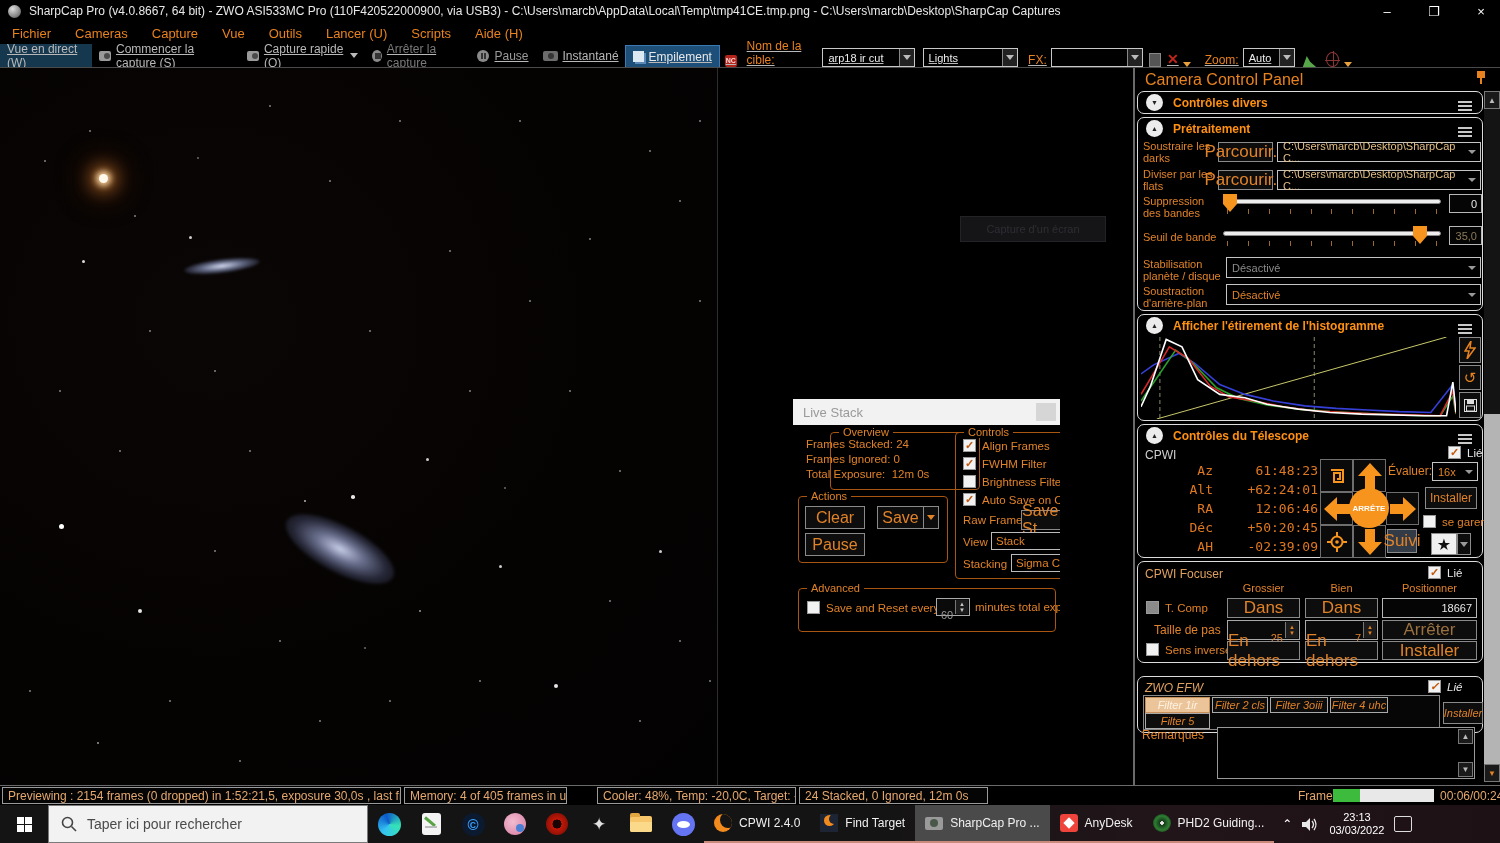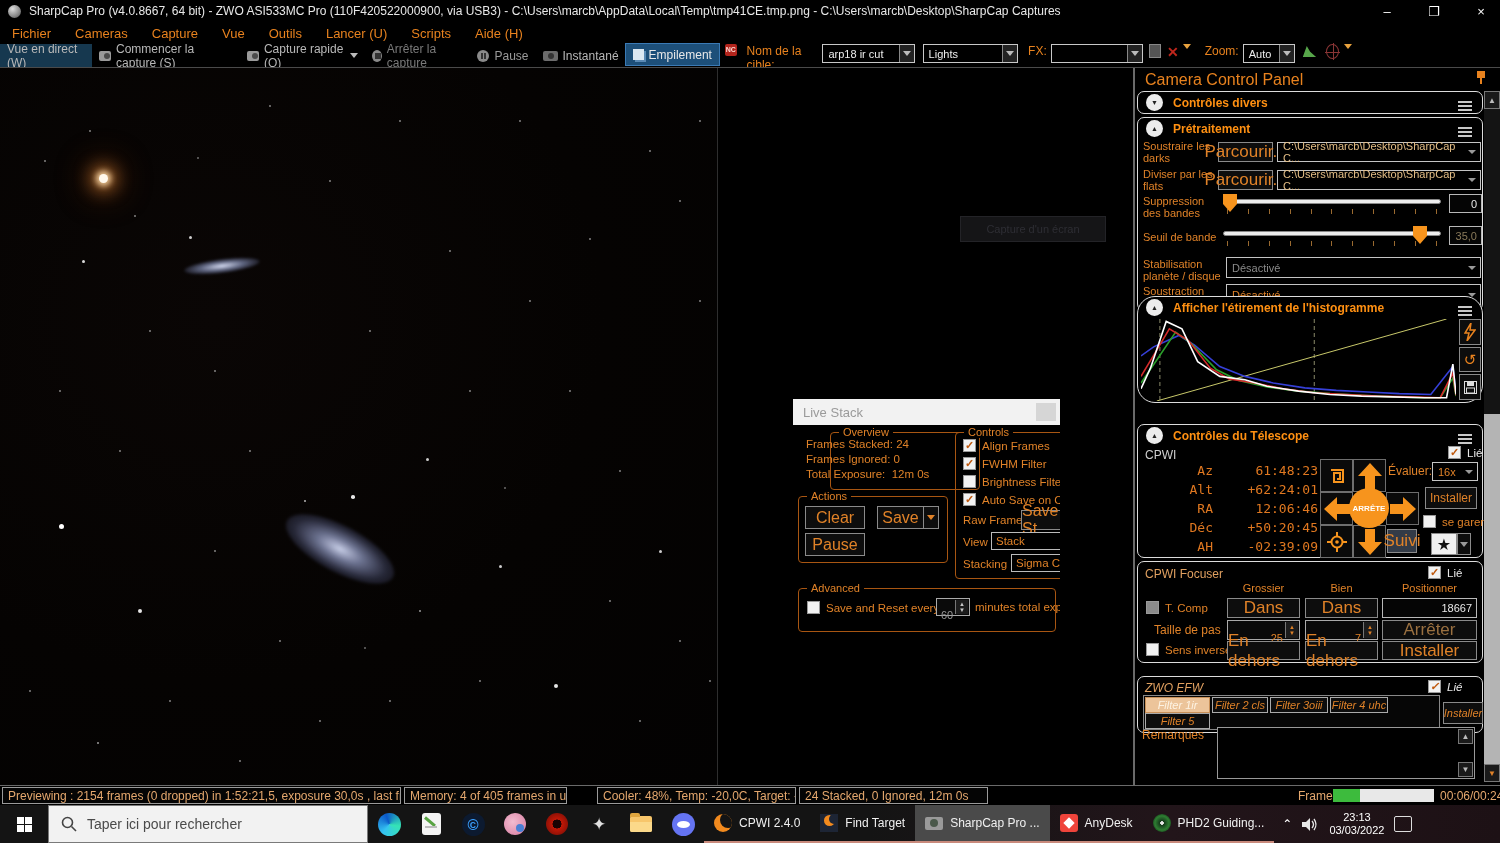--- a/index.html
+++ b/index.html
@@ -15,21 +15,21 @@
   .winbtn { position:absolute; top:0; width:34px; height:22px; color:#fff; font-size:13px;
     display:flex; align-items:center; justify-content:center; }
 
   
   .menubar { position:absolute; left:0; top:22px; width:1500px; height:22px; background:#000;
     display:flex; align-items:center; }
   .menuitem { color:#e8821e; font-size:13px; padding:0 12px; }
 
   
   .toolbar { position:absolute; left:0; top:44px; width:1352px; height:23px; background:#000;
-    display:flex; align-items:flex-start; font-size:12px; color:#b8b8b8; }
+    display:flex; align-items:flex-end; font-size:12px; color:#b8b8b8;text-decoration:underline; }
   .tbtn { display:flex; align-items:center; gap:5px; padding:0 7px; height:23px; }
   .tbtn.sel { background:#16384f; }
   .tbtn.stacksel { background:#1d4f79; outline:1px solid #3a7ab5; color:#e8e8e8; height:21px; }
   .tlabel { color:#e8821e; padding:0 4px; }
   .combo { background:#000; border:1px solid #c8c8c8; color:#eee; font-size:11px;
     display:flex; align-items:center; padding:0 5px; position:relative; height:19px; }
   .combo .carr { position:absolute; right:0; top:0; bottom:0; width:15px; background:#222;
     border-left:1px solid #888; display:flex; align-items:center; justify-content:center; }
   .tri-dn { width:0; height:0; border-left:4px solid transparent; border-right:4px solid transparent;
     border-top:5px solid #bbb; }
@@ -468,21 +468,21 @@
           <span class="ca"></span>
         </div>
 
       <div class="plabel" style="left:5px; top:167px; width:82px;">Soustraction d'arrière-plan</div>
       <div class="pcombo" style="left:88px; top:166px; width:255px; height:21px; color:#e08228;">
         <span>Désactivé</span>
           <span class="ca"></span>
         </div>
     </div>
 
-    <div class="grp" style="top:228px; height:107px;border-radius:18px;">
+    <div class="grp" style="top:246px; height:107px;">
       <div class="grph" style="top:2px;">
         <span class="circ">▲</span>
         <span class="gtitle">Afficher l'étirement de l'histogramme</span>
       </div>
       <div class="burger" style="top:7px;">
           <span></span>
           <span></span>
           <span></span>
         </div>
       <svg id="histsvg" style="position:absolute; left:3px; top:22px;" width="315" height="82">

